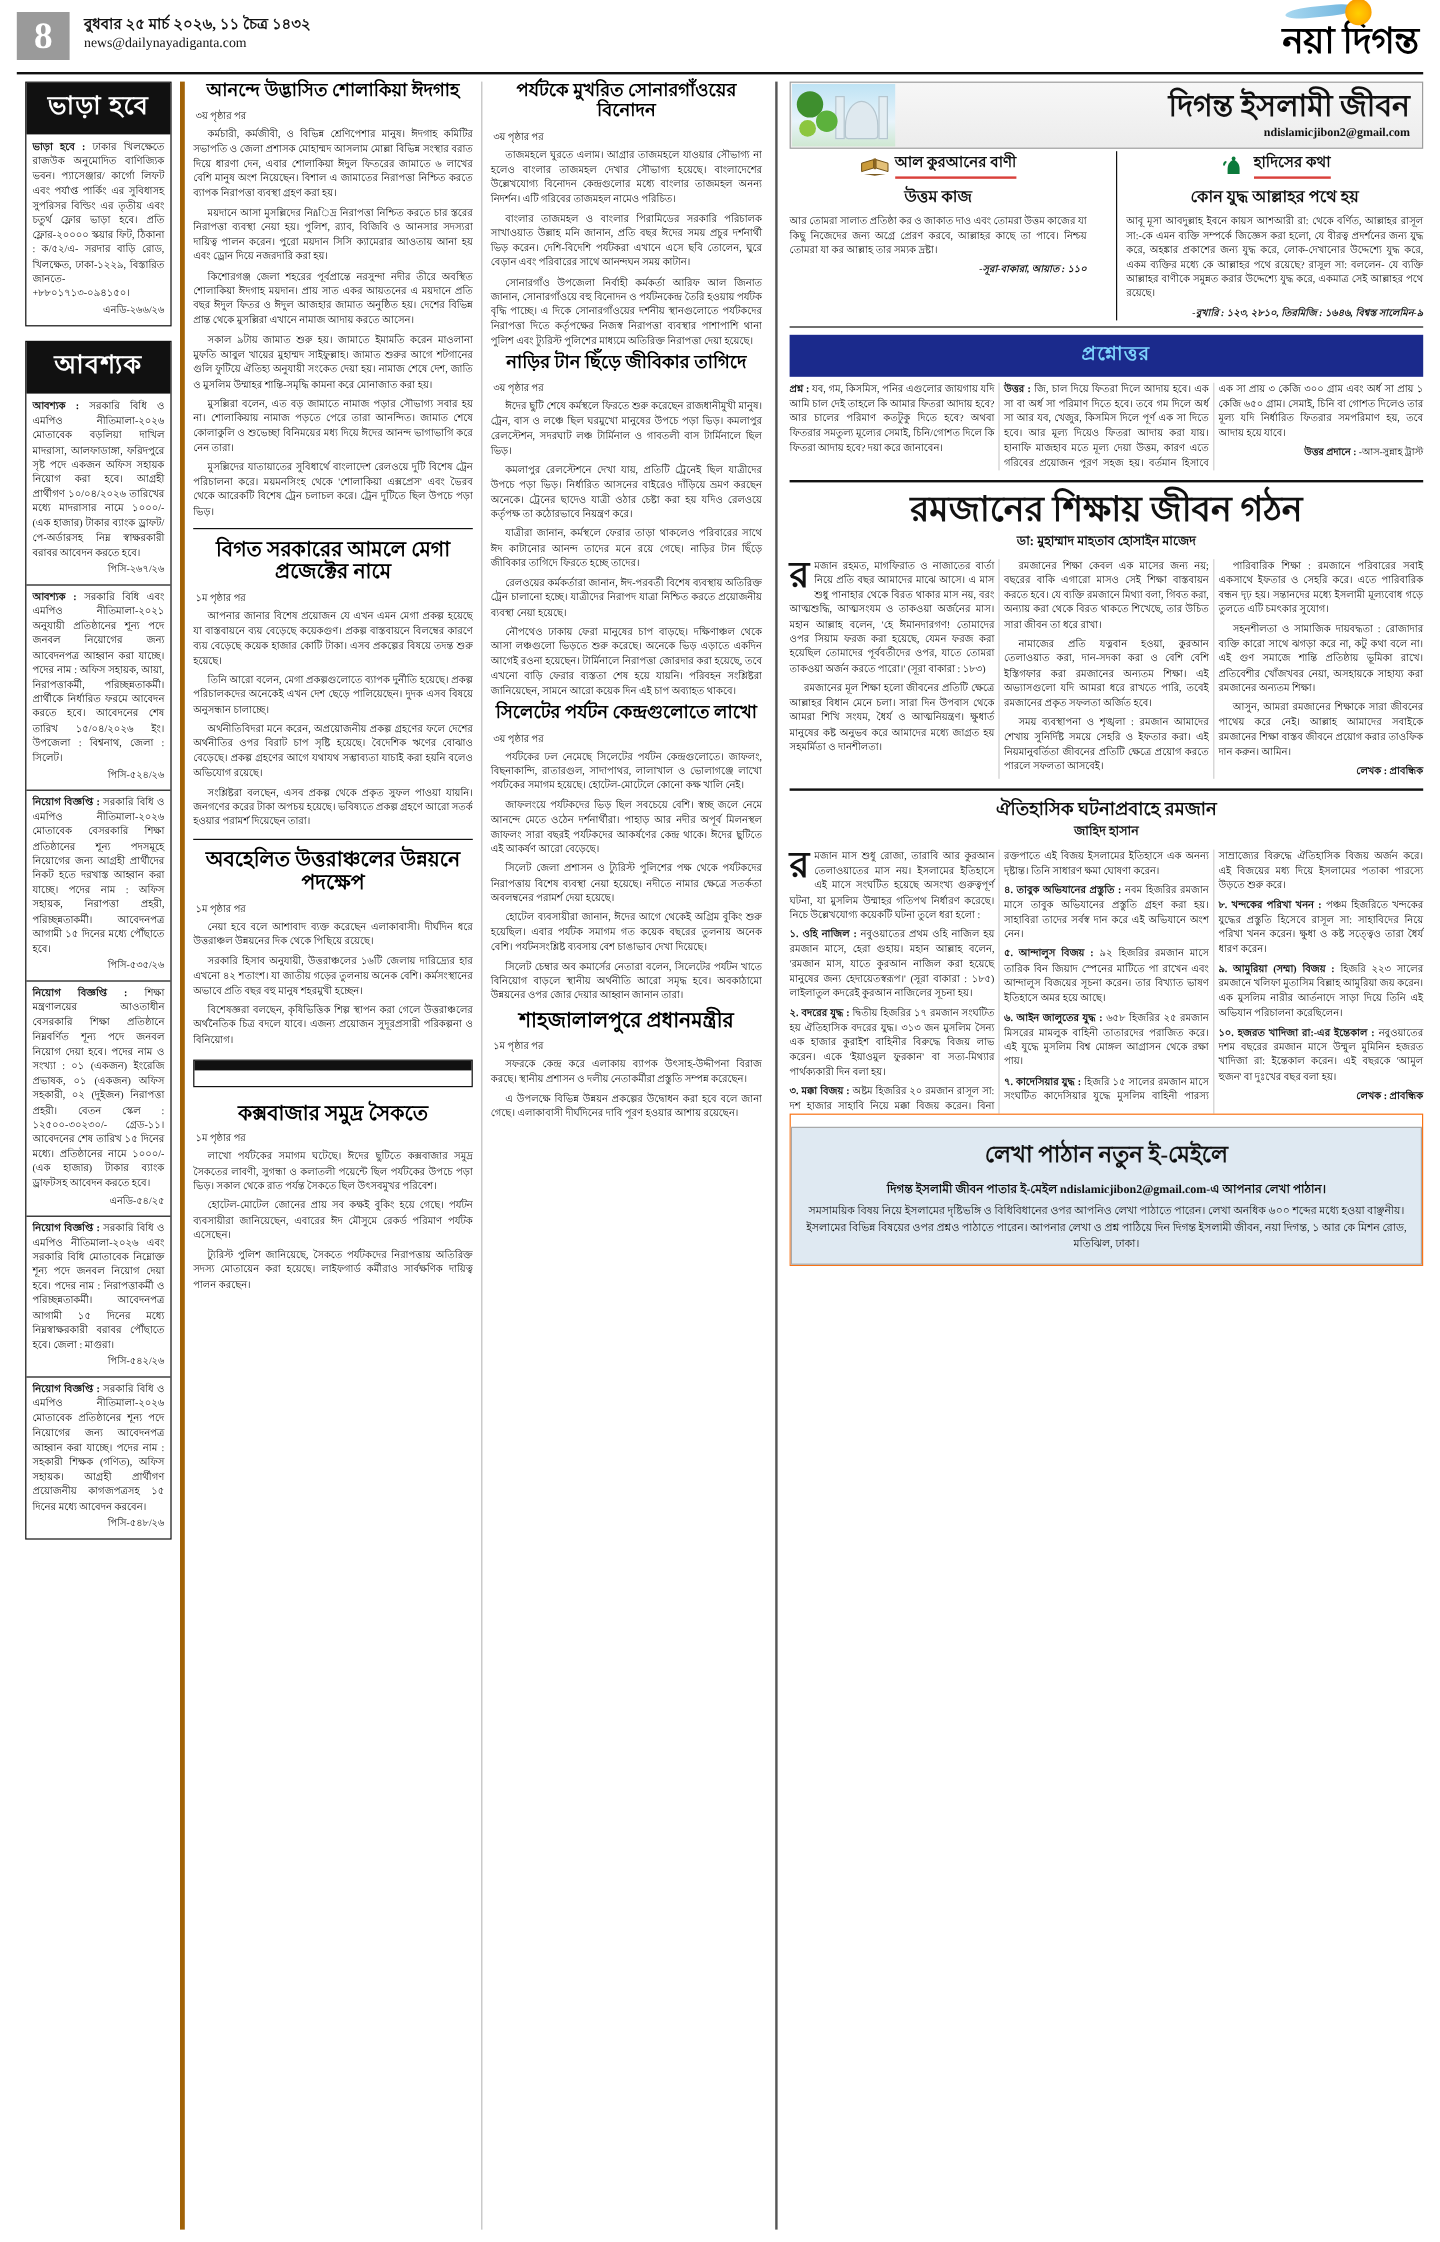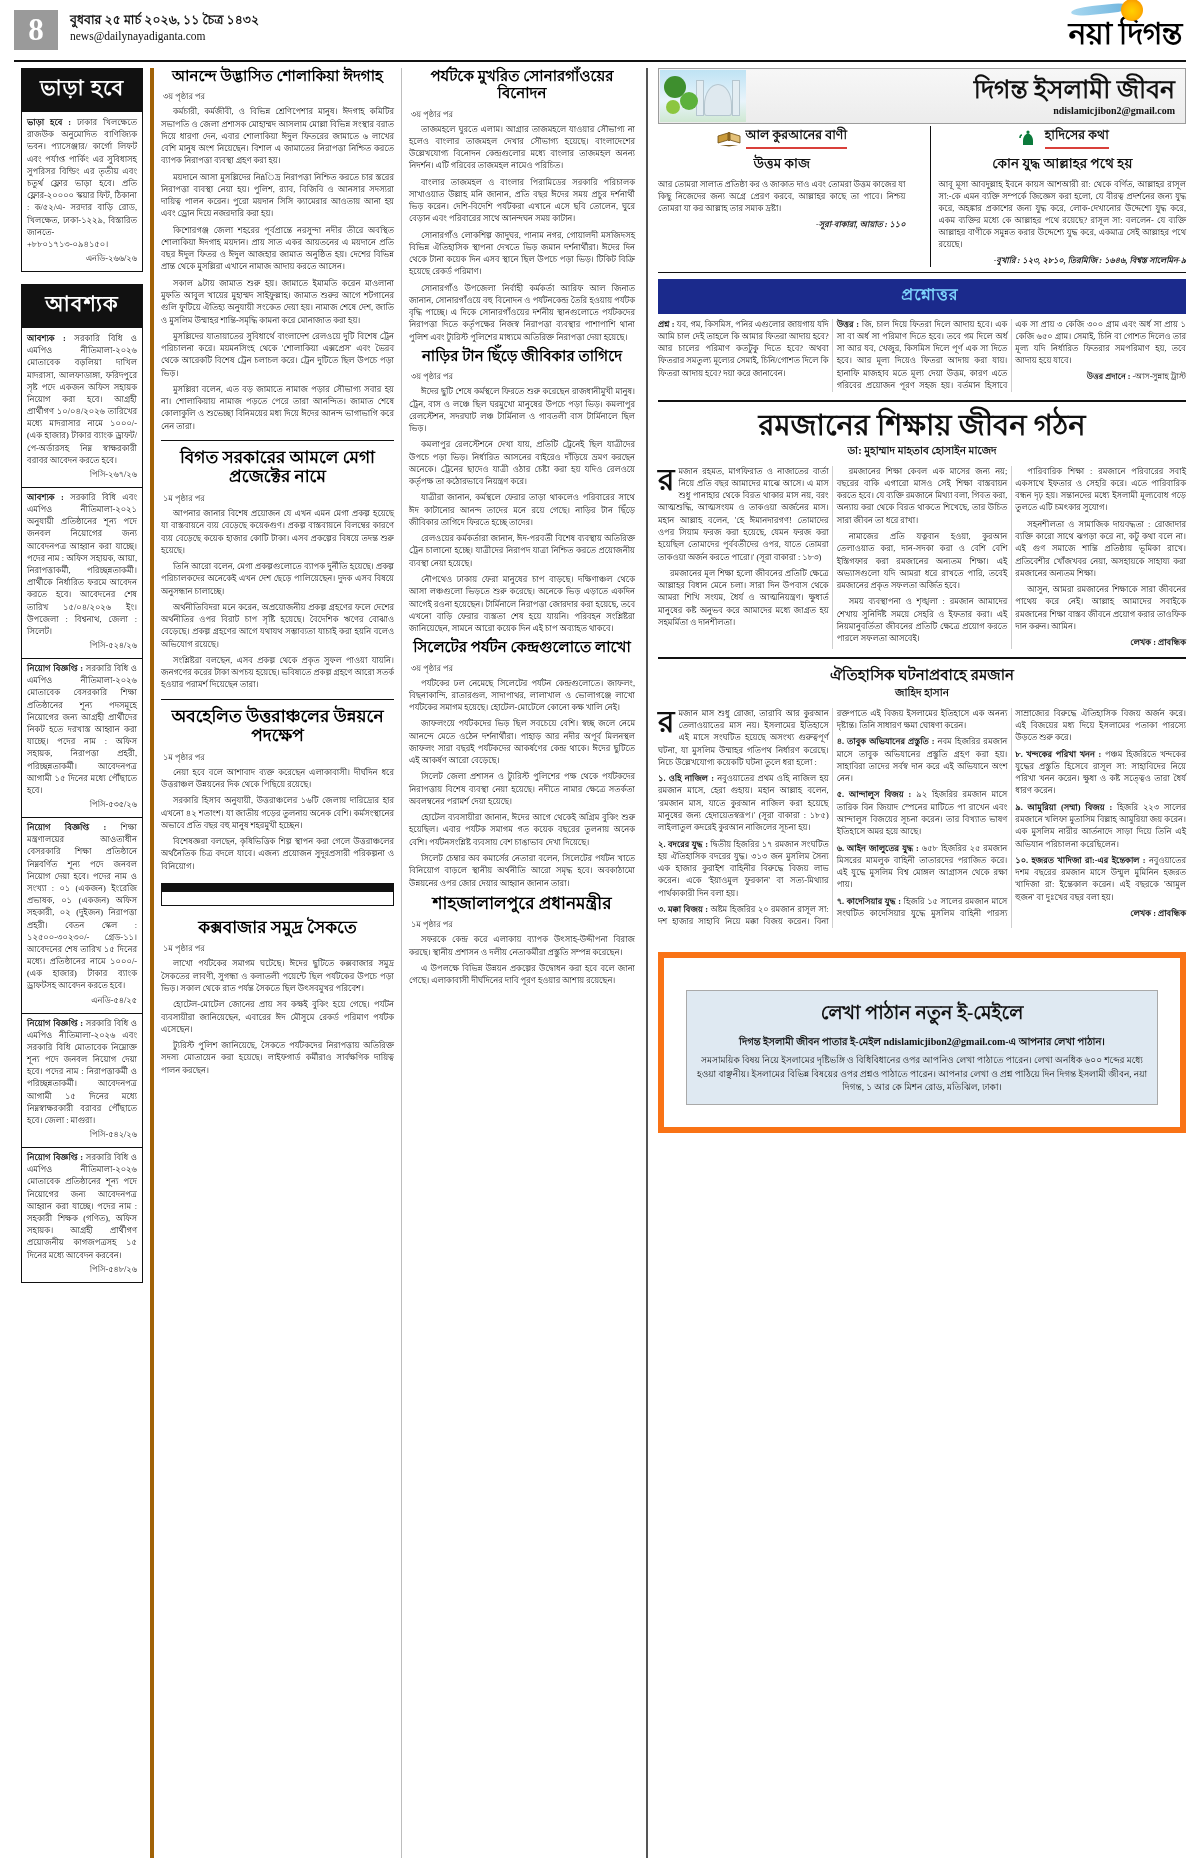--- a/index.html
+++ b/index.html
@@ -123,21 +123,21 @@
   .isl-art-title.sm{font-size:15px;}
   .isl-byline{font-size:10.5px;font-weight:bold;text-align:center;margin:0 0 6px 0;}
 
   .sub{font-weight:bold;}
 
   
   .callout{border:1px solid #a9a9a9;padding:7px 8px 9px 8px;background:#dfe9f2;margin-top:10px;text-align:center;}
   .callout .ct{font-size:19px;font-weight:bold;margin-bottom:4px;}
   .callout .cl1{font-size:10px;font-weight:bold;margin-bottom:3px;}
   .callout .cl2{font-size:9px;line-height:1.5;}
-  .callout-outer{border:6px solid #f97316;padding:22px;margin-top:24px;}
+  .callout-outer{border:1px solid #f97316;padding:0;}
 </style>
 </head>
 <body>
 
 <div class="page">
 
   <div class="masthead">
     <div class="pageno">8</div>
     <div class="dateblock">
       <div class="d1">বুধবার ২৫ মার্চ ২০২৬, ১১ চৈত্র ১৪৩২</div>
@@ -196,22 +196,22 @@
       </div>
 
       <div class="col c2">
 
         <h2 class="hl hl-lg">আনন্দে উদ্ভাসিত শোলাকিয়া ঈদগাহ</h2>
         <div class="jump">৩য় পৃষ্ঠার পর</div>
         <p class="para">কর্মচারী, কর্মজীবী, ও বিভিন্ন শ্রেণিপেশার মানুষ। ঈদগাহ কমিটির সভাপতি ও জেলা প্রশাসক মোহাম্মদ আসলাম মোল্লা বিভিন্ন সংস্থার বরাত দিয়ে ধারণা দেন, এবার শোলাকিয়া ঈদুল ফিতরের জামাতে ৬ লাখের বেশি মানুষ অংশ নিয়েছেন। বিশাল এ জামাতের নিরাপত্তা নিশ্চিত করতে ব্যাপক নিরাপত্তা ব্যবস্থা গ্রহণ করা হয়।</p>
         <p class="para">ময়দানে আসা মুসল্লিদের নিñিদ্র নিরাপত্তা নিশ্চিত করতে চার স্তরের নিরাপত্তা ব্যবস্থা নেয়া হয়। পুলিশ, র‌্যাব, বিজিবি ও আনসার সদস্যরা দায়িত্ব পালন করেন। পুরো ময়দান সিসি ক্যামেরার আওতায় আনা হয় এবং ড্রোন দিয়ে নজরদারি করা হয়।</p>
         <p class="para">কিশোরগঞ্জ জেলা শহরের পূর্বপ্রান্তে নরসুন্দা নদীর তীরে অবস্থিত শোলাকিয়া ঈদগাহ ময়দান। প্রায় সাত একর আয়তনের এ ময়দানে প্রতি বছর ঈদুল ফিতর ও ঈদুল আজহার জামাত অনুষ্ঠিত হয়। দেশের বিভিন্ন প্রান্ত থেকে মুসল্লিরা এখানে নামাজ আদায় করতে আসেন।</p>
         <p class="para">সকাল ৯টায় জামাত শুরু হয়। জামাতে ইমামতি করেন মাওলানা মুফতি আবুল খায়ের মুহাম্মদ সাইফুল্লাহ। জামাত শুরুর আগে শটগানের গুলি ফুটিয়ে ঐতিহ্য অনুযায়ী সংকেত দেয়া হয়। নামাজ শেষে দেশ, জাতি ও মুসলিম উম্মাহর শান্তি-সমৃদ্ধি কামনা করে মোনাজাত করা হয়।</p>
+        <p class="para">মুসল্লিরা বলেন, এত বড় জামাতে নামাজ পড়ার সৌভাগ্য সবার হয় না। শোলাকিয়ায় নামাজ পড়তে পেরে তারা আনন্দিত। জামাত শেষে কোলাকুলি ও শুভেচ্ছা বিনিময়ের মধ্য দিয়ে ঈদের আনন্দ ভাগাভাগি করে নেন তারা।</p>
         <p class="para">মুসল্লিদের যাতায়াতের সুবিধার্থে বাংলাদেশ রেলওয়ে দুটি বিশেষ ট্রেন পরিচালনা করে। ময়মনসিংহ থেকে 'শোলাকিয়া এক্সপ্রেস' এবং ভৈরব থেকে আরেকটি বিশেষ ট্রেন চলাচল করে। ট্রেন দুটিতে ছিল উপচে পড়া ভিড়।</p>
-        <p class="para">মুসল্লিরা বলেন, এত বড় জামাতে নামাজ পড়ার সৌভাগ্য সবার হয় না। শোলাকিয়ায় নামাজ পড়তে পেরে তারা আনন্দিত। জামাত শেষে কোলাকুলি ও শুভেচ্ছা বিনিময়ের মধ্য দিয়ে ঈদের আনন্দ ভাগাভাগি করে নেন তারা।</p>
 
         <hr class="rule">
 
         <h2 class="hl hl-md">বিগত সরকারের আমলে মেগা প্রজেক্টের নামে</h2>
         <div class="jump">১ম পৃষ্ঠার পর</div>
         <p class="para">আপনার জানার বিশেষ প্রয়োজন যে এখন এমন মেগা প্রকল্প হয়েছে যা বাস্তবায়নে ব্যয় বেড়েছে কয়েকগুণ। প্রকল্প বাস্তবায়নে বিলম্বের কারণে ব্যয় বেড়েছে কয়েক হাজার কোটি টাকা। এসব প্রকল্পের বিষয়ে তদন্ত শুরু হয়েছে।</p>
         <p class="para">তিনি আরো বলেন, মেগা প্রকল্পগুলোতে ব্যাপক দুর্নীতি হয়েছে। প্রকল্প পরিচালকদের অনেকেই এখন দেশ ছেড়ে পালিয়েছেন। দুদক এসব বিষয়ে অনুসন্ধান চালাচ্ছে।</p>
         <p class="para">অর্থনীতিবিদরা মনে করেন, অপ্রয়োজনীয় প্রকল্প গ্রহণের ফলে দেশের অর্থনীতির ওপর বিরাট চাপ সৃষ্টি হয়েছে। বৈদেশিক ঋণের বোঝাও বেড়েছে। প্রকল্প গ্রহণের আগে যথাযথ সম্ভাব্যতা যাচাই করা হয়নি বলেও অভিযোগ রয়েছে।</p>
         <p class="para">সংশ্লিষ্টরা বলছেন, এসব প্রকল্প থেকে প্রকৃত সুফল পাওয়া যায়নি। জনগণের করের টাকা অপচয় হয়েছে। ভবিষ্যতে প্রকল্প গ্রহণে আরো সতর্ক হওয়ার পরামর্শ দিয়েছেন তারা।</p>
 
@@ -237,21 +237,20 @@
         <p class="para">হোটেল-মোটেল জোনের প্রায় সব কক্ষই বুকিং হয়ে গেছে। পর্যটন ব্যবসায়ীরা জানিয়েছেন, এবারের ঈদ মৌসুমে রেকর্ড পরিমাণ পর্যটক এসেছেন।</p>
         <p class="para">ট্যুরিস্ট পুলিশ জানিয়েছে, সৈকতে পর্যটকদের নিরাপত্তায় অতিরিক্ত সদস্য মোতায়েন করা হয়েছে। লাইফগার্ড কর্মীরাও সার্বক্ষণিক দায়িত্ব পালন করছেন।</p>
       </div>
 
       <div class="col c3">
 
         <h2 class="hl hl-lg">পর্যটকে মুখরিত সোনারগাঁওয়ের বিনোদন</h2>
         <div class="jump">৩য় পৃষ্ঠার পর</div>
         <p class="para">তাজমহলে ঘুরতে এলাম। আগ্রার তাজমহলে যাওয়ার সৌভাগ্য না হলেও বাংলার তাজমহল দেখার সৌভাগ্য হয়েছে। বাংলাদেশের উল্লেখযোগ্য বিনোদন কেন্দ্রগুলোর মধ্যে বাংলার তাজমহল অনন্য নিদর্শন। এটি গরিবের তাজমহল নামেও পরিচিত।</p>
         <p class="para">বাংলার তাজমহল ও বাংলার পিরামিডের সরকারি পরিচালক সাখাওয়াত উল্লাহ মনি জানান, প্রতি বছর ঈদের সময় প্রচুর দর্শনার্থী ভিড় করেন। দেশি-বিদেশি পর্যটকরা এখানে এসে ছবি তোলেন, ঘুরে বেড়ান এবং পরিবারের সাথে আনন্দঘন সময় কাটান।</p>
-        <p class="para">সোনারগাঁও লোকশিল্প জাদুঘর, পানাম নগর, গোয়ালদী মসজিদসহ বিভিন্ন ঐতিহাসিক স্থাপনা দেখতে ভিড় জমান দর্শনার্থীরা। ঈদের দিন থেকে টানা কয়েক দিন এসব স্থানে ছিল উপচে পড়া ভিড়। টিকিট বিক্রি হয়েছে রেকর্ড পরিমাণ।</p>
         <p class="para">সোনারগাঁও উপজেলা নির্বাহী কর্মকর্তা আরিফ আল জিনাত জানান, সোনারগাঁওয়ে বহু বিনোদন ও পর্যটনকেন্দ্র তৈরি হওয়ায় পর্যটক বৃদ্ধি পাচ্ছে। এ দিকে সোনারগাঁওয়ের দর্শনীয় স্থানগুলোতে পর্যটকদের নিরাপত্তা দিতে কর্তৃপক্ষের নিজস্ব নিরাপত্তা ব্যবস্থার পাশাপাশি থানা পুলিশ এবং ট্যুরিস্ট পুলিশের মাধ্যমে অতিরিক্ত নিরাপত্তা দেয়া হয়েছে।</p>
 
         <h2 class="hl hl-lg">নাড়ির টান ছিঁড়ে জীবিকার তাগিদে</h2>
         <div class="jump">৩য় পৃষ্ঠার পর</div>
         <p class="para">ঈদের ছুটি শেষে কর্মস্থলে ফিরতে শুরু করেছেন রাজধানীমুখী মানুষ। ট্রেন, বাস ও লঞ্চে ছিল ঘরমুখো মানুষের উপচে পড়া ভিড়। কমলাপুর রেলস্টেশন, সদরঘাট লঞ্চ টার্মিনাল ও গাবতলী বাস টার্মিনালে ছিল ভিড়।</p>
         <p class="para">কমলাপুর রেলস্টেশনে দেখা যায়, প্রতিটি ট্রেনেই ছিল যাত্রীদের উপচে পড়া ভিড়। নির্ধারিত আসনের বাইরেও দাঁড়িয়ে ভ্রমণ করছেন অনেকে। ট্রেনের ছাদেও যাত্রী ওঠার চেষ্টা করা হয় যদিও রেলওয়ে কর্তৃপক্ষ তা কঠোরভাবে নিয়ন্ত্রণ করে।</p>
         <p class="para">যাত্রীরা জানান, কর্মস্থলে ফেরার তাড়া থাকলেও পরিবারের সাথে ঈদ কাটানোর আনন্দ তাদের মনে রয়ে গেছে। নাড়ির টান ছিঁড়ে জীবিকার তাগিদে ফিরতে হচ্ছে তাদের।</p>
         <p class="para">রেলওয়ের কর্মকর্তারা জানান, ঈদ-পরবর্তী বিশেষ ব্যবস্থায় অতিরিক্ত ট্রেন চালানো হচ্ছে। যাত্রীদের নিরাপদ যাত্রা নিশ্চিত করতে প্রয়োজনীয় ব্যবস্থা নেয়া হয়েছে।</p>
         <p class="para">নৌপথেও ঢাকায় ফেরা মানুষের চাপ বাড়ছে। দক্ষিণাঞ্চল থেকে আসা লঞ্চগুলো ভিড়তে শুরু করেছে। অনেকে ভিড় এড়াতে একদিন আগেই রওনা হয়েছেন। টার্মিনালে নিরাপত্তা জোরদার করা হয়েছে, তবে এখনো বাড়ি ফেরার ব্যস্ততা শেষ হয়ে যায়নি। পরিবহন সংশ্লিষ্টরা জানিয়েছেন, সামনে আরো কয়েক দিন এই চাপ অব্যাহত থাকবে।</p>
 

